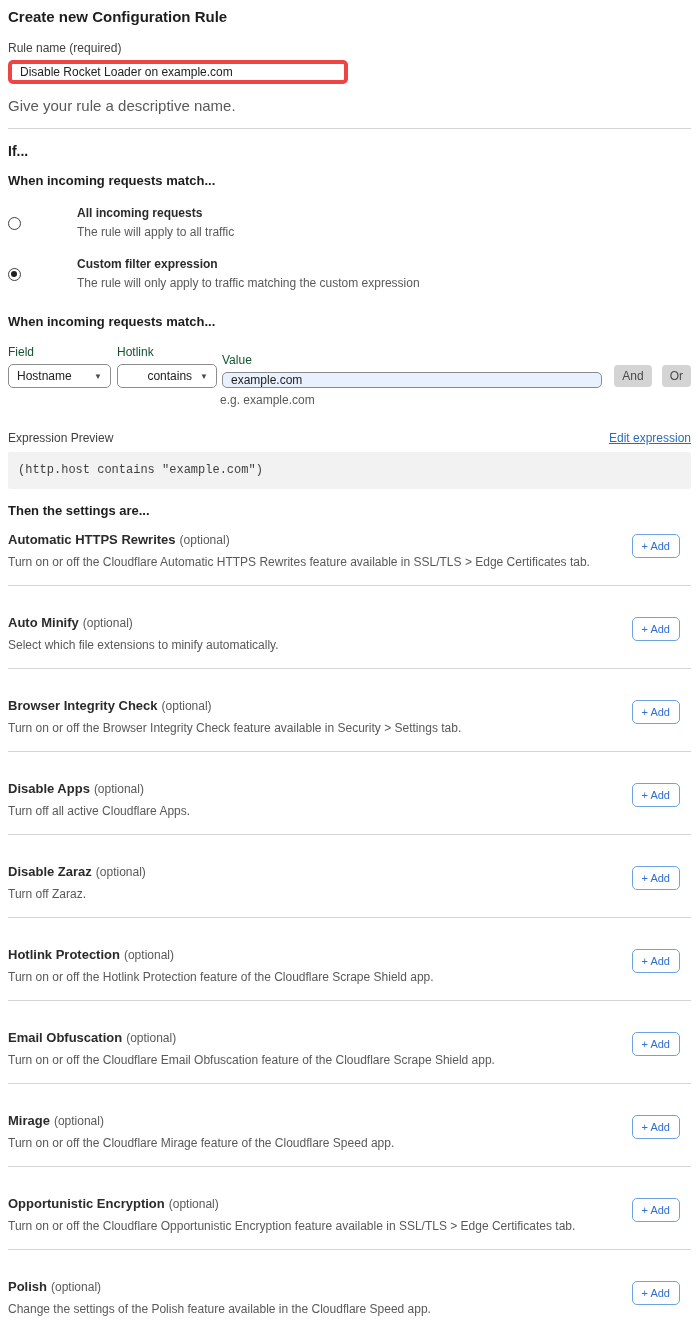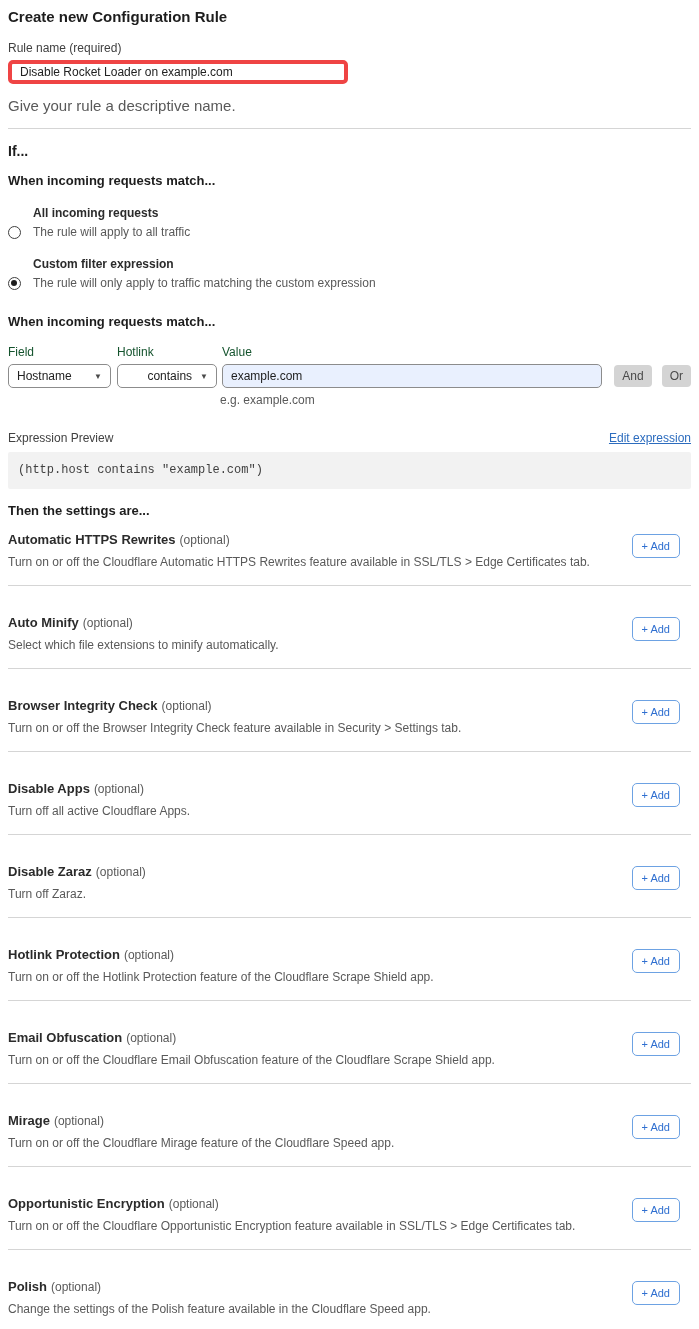--- a/index.html
+++ b/index.html
@@ -20,21 +20,21 @@
     padding: 4px 8px; font-size: 12px; color: #222;
     font-family: "Liberation Sans", sans-serif; background: #fff;
   }
   .help-text { font-size: 15px; color: #595959; margin-top: 13px; }
 
   .divider { border: none; border-top: 1px solid #d5d5d5; margin: 14px 0 14px 0; }
 
   .h-if { font-size: 14px; font-weight: 700; color: #1d1d1d; margin-bottom: 14px; }
   .h-match { font-size: 13px; font-weight: 700; color: #1d1d1d; margin-bottom: 18px; }
 
-  .radio-option { display: flex; align-items: flex-end; margin-bottom: 18px; }
+  .radio-option { display: flex; align-items: center; margin-bottom: 18px; gap: 44px; }
   .radio {
     width: 13px; height: 13px; border: 1.5px solid #3f3f3f; border-radius: 50%;
     margin: 1px 0 0 0; flex: none; position: relative; background: #fff; cursor: pointer;
   }
   .radio.checked::after {
     content: ""; position: absolute; left: 2px; top: 2px;
     width: 6px; height: 6px; border-radius: 50%; background: #1d1d1d;
   }
   .radio-texts { margin-left: 12px; }
   .radio-label { font-size: 12px; font-weight: 700; color: #2b2b2b; }
@@ -48,21 +48,21 @@
     height: 24px; border: 1px solid #8c8c8c; border-radius: 5px; background: #fff;
     display: flex; align-items: center; justify-content: space-between;
     padding: 0 8px; font-size: 12px; color: #222; cursor: pointer;
   }
   .select .caret { font-size: 8px; color: #4a4a4a; margin-left: 8px; }
   .col-field .select { width: 103px; }
   .col-operator { margin-left: 6px; }
   .col-operator .select { width: 100px; justify-content: flex-end; }
   .col-value { margin-left: 5px; flex: 1; }
   .value-input {
-    display: block; width: 100%; height: 24px;
+    display: block; width: 100%; height: 16px;
     border: 1px solid #8c8c8c; border-radius: 5px;
     padding: 0 8px; font-size: 12px; color: #1d1d1d;
     background: #e9f0fe; font-family: "Liberation Sans", sans-serif;
   }
   .conj-btn {
     height: 22px; margin-bottom: 1px; padding: 0 8px;
     background: #d4d4d4; border: none; border-radius: 4px;
     font-size: 12px; color: #4a4a4a; font-family: "Liberation Sans", sans-serif; cursor: pointer;
   }
   .btn-and { margin-left: 12px; }

